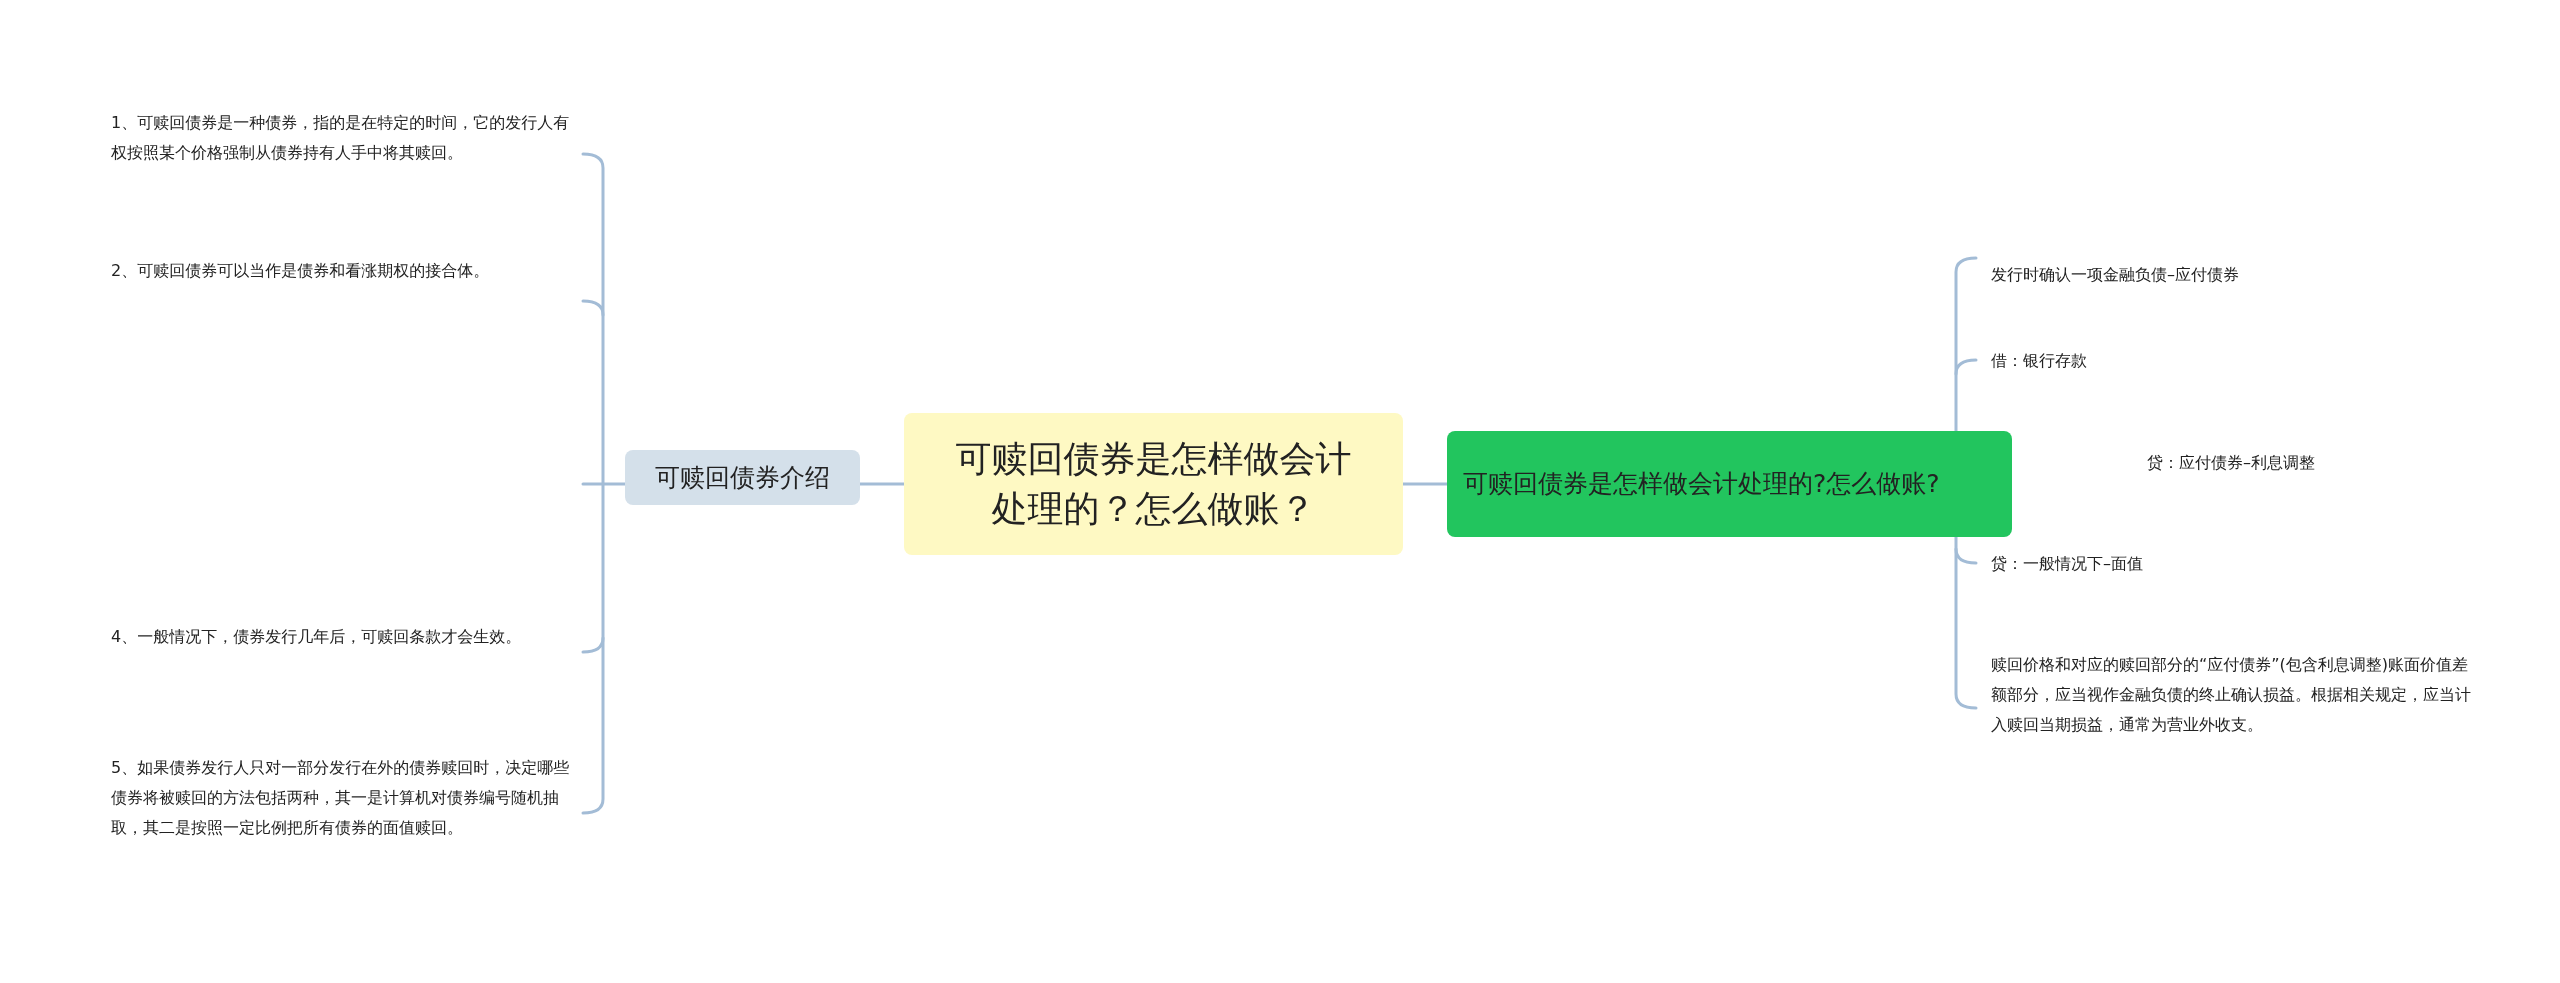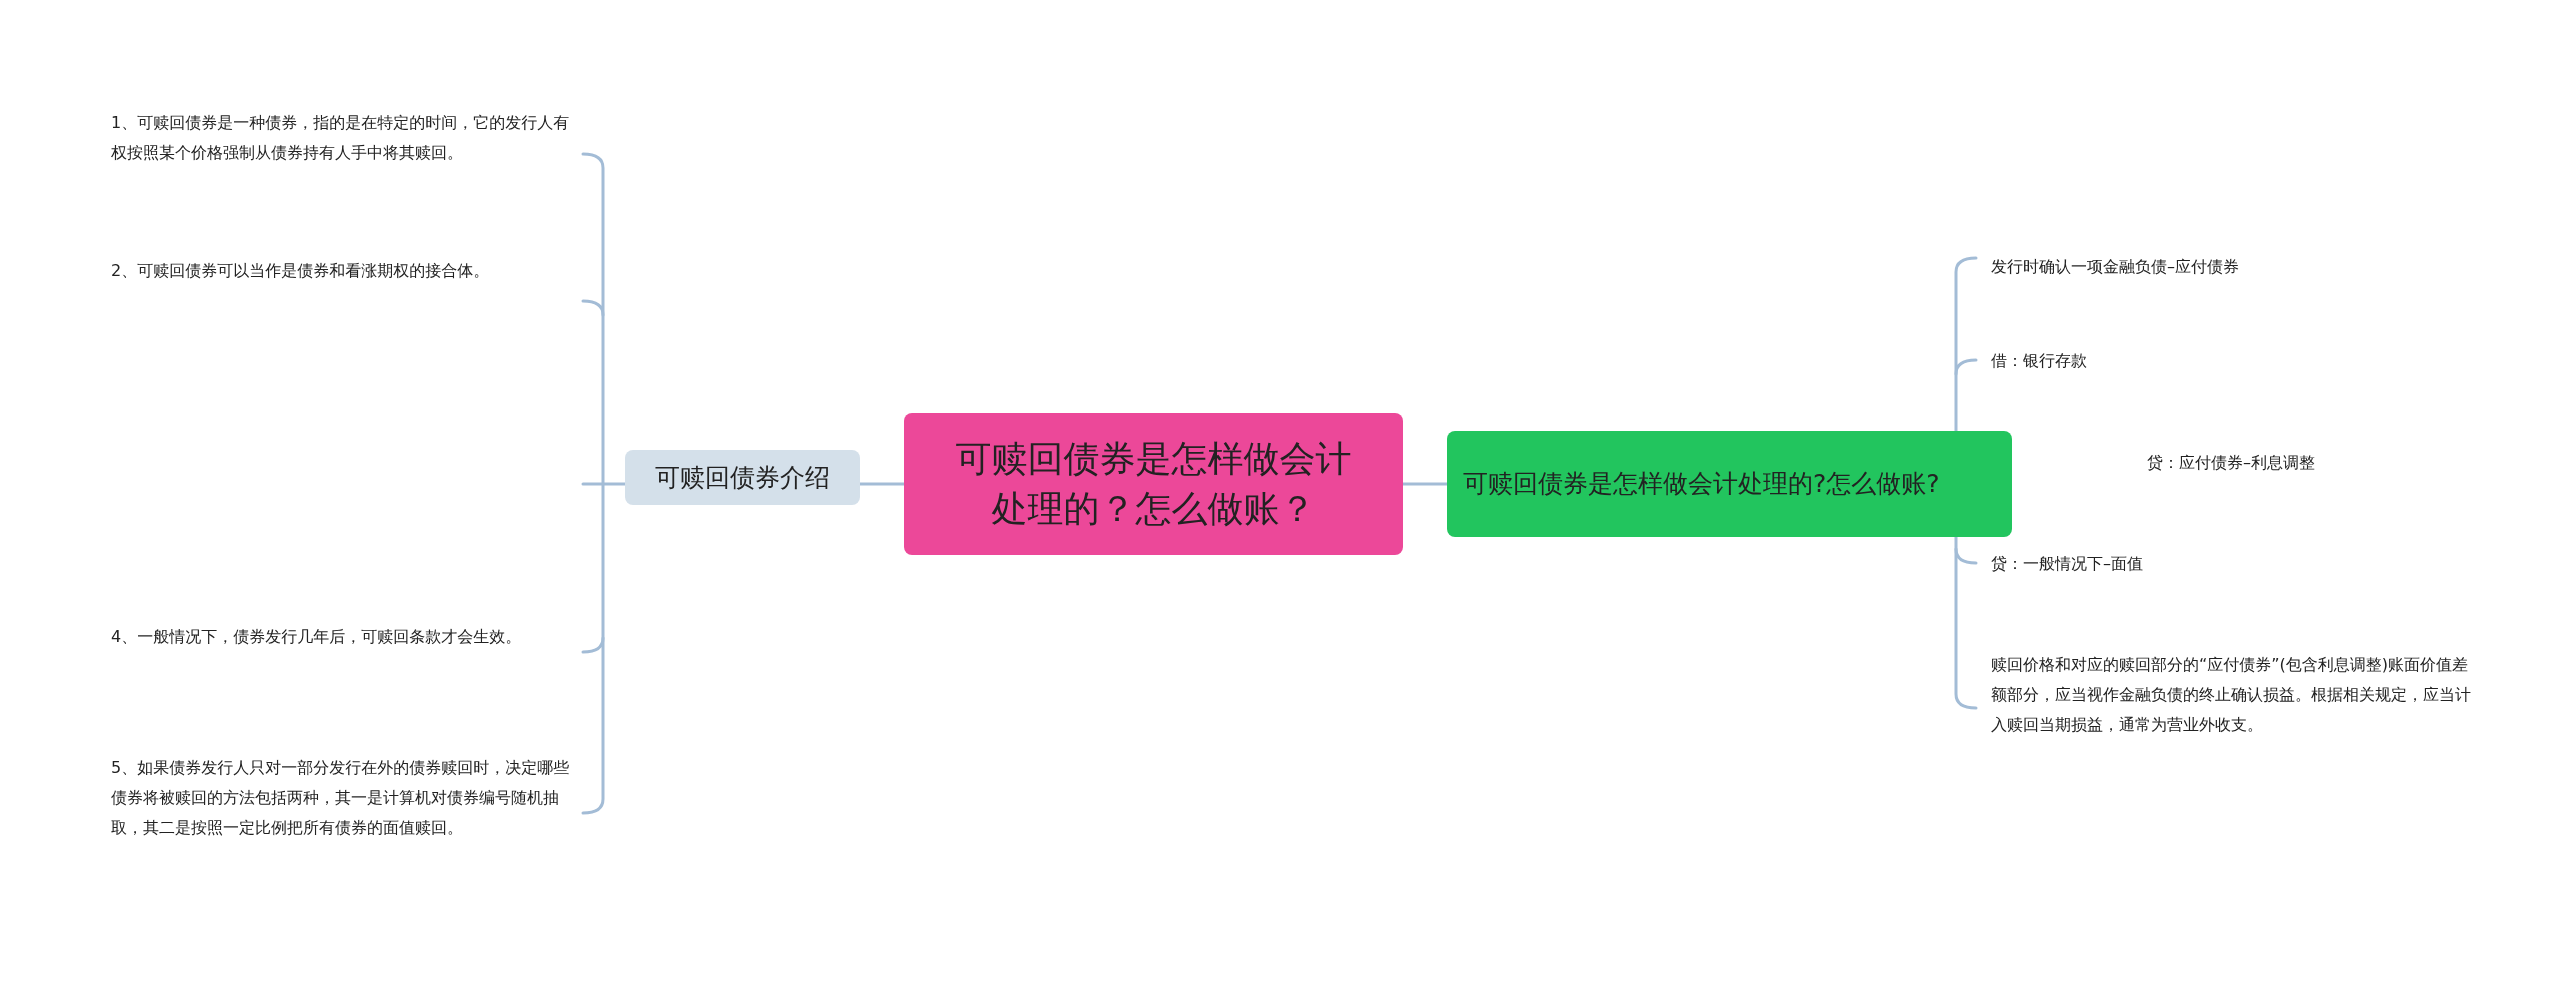--- a/index.html
+++ b/index.html
@@ -2,21 +2,21 @@
 <html><head>
   <meta charset="utf-8">
   <style>
     html, body { margin: 0; padding: 0; background: #ffffff; }
     body { width: 2560px; height: 983px; position: relative; overflow: hidden;
            font-family: "DejaVu Sans", "Liberation Sans", sans-serif; color: #222222; }
     .canvas { position: absolute; left: 0; top: 0; width: 2560px; height: 983px; }
     svg.lines { position: absolute; left: 0; top: 0; }
     .node { position: absolute; box-sizing: border-box; border-radius: 8px;
             display: flex; align-items: center; }
-    .root { left: 904px; top: 413px; width: 499px; height: 142px; background: #ec4899;
+    .root { left: 904px; top: 413px; width: 499px; height: 142px; background: #fef9c3;
             justify-content: center; text-align: center; font-size: 36px; line-height: 50px;
             padding: 0 40px; color: #222; }
     .sub-left { left: 625px; top: 450px; width: 235px; height: 55px; background: #d4e0ea;
                 justify-content: center; font-size: 25px; }
     .sub-right { left: 1447px; top: 431px; width: 565px; height: 106px; background: #22c55e;
                  padding: 12px 16px; font-size: 25px; line-height: 36px; }
     .leaf { position: absolute; font-size: 16px; line-height: 30px; color: #222; }
     .leaf-left { left: 111px; width: 470px; }
     .leaf-right { left: 1991px; width: 480px; }
   </style>
@@ -65,21 +65,21 @@
     <span>4、一般情况下，债券发行几年后，可赎回条款才会生效。</span>
   </div>
   <div class="leaf leaf-left" style="top:753px;">
     <span>5、如果债券发行人只对一部分发行在外的债券赎回时，决定哪些债券将被赎回的方法包括两种，其一是计算机对债券编号随机抽取，其二是按照一定比例把所有债券的面值赎回。</span>
   </div>
 
   <div class="node sub-right">
     <span>可赎回债券是怎样做会计处理的?怎么做账?</span>
   </div>
 
-  <div class="leaf leaf-right" style="top:252px;">
+  <div class="leaf leaf-right" style="top:260px;">
     <span>发行时确认一项金融负债–应付债券</span>
   </div>
   <div class="leaf leaf-right" style="top:346px;">
     <span>借：银行存款</span>
   </div>
   <div class="leaf leaf-right" style="top:448px;text-align:center;">
     <span>贷：应付债券–利息调整</span>
   </div>
   <div class="leaf leaf-right" style="top:549px;">
     <span>贷：一般情况下–面值</span>

